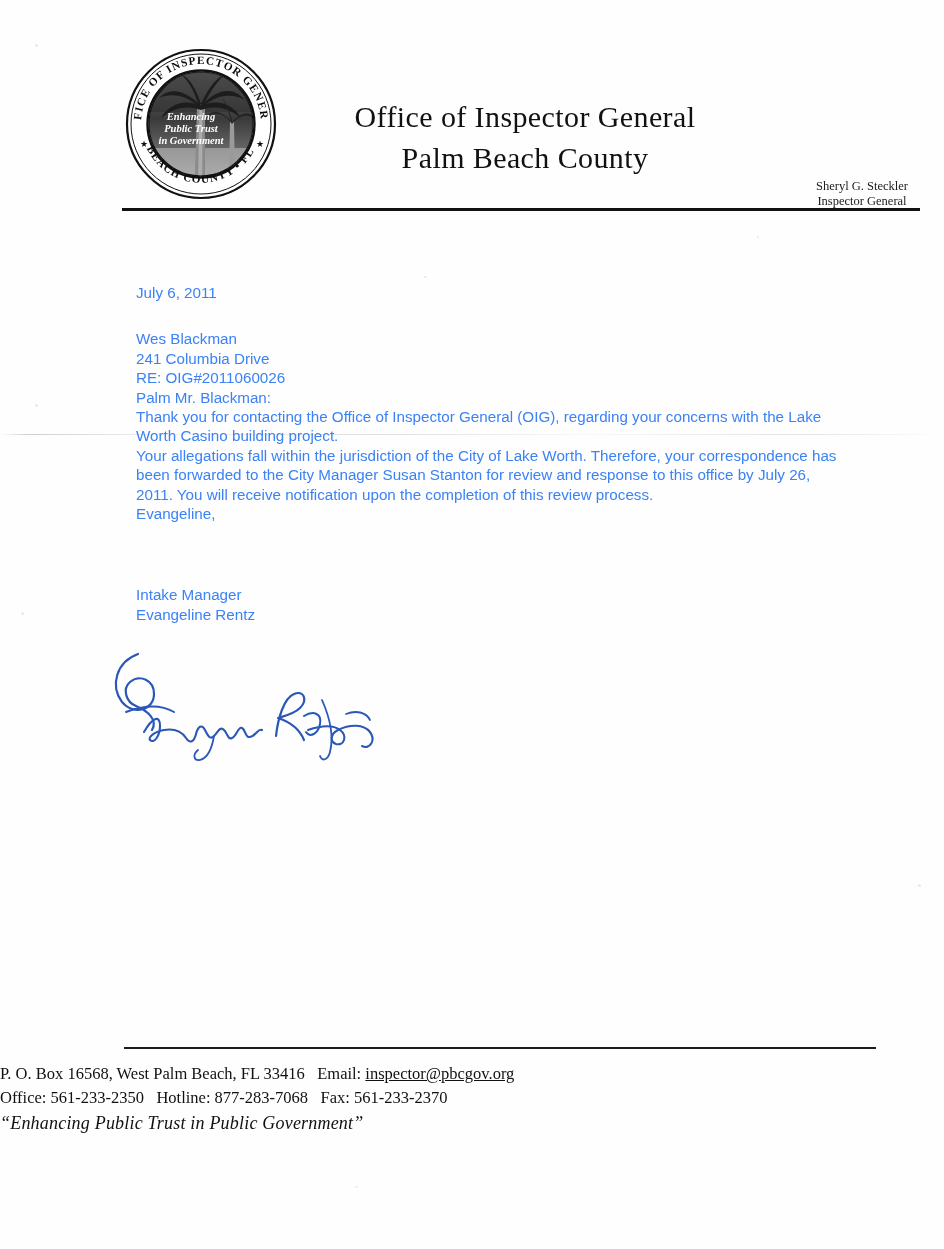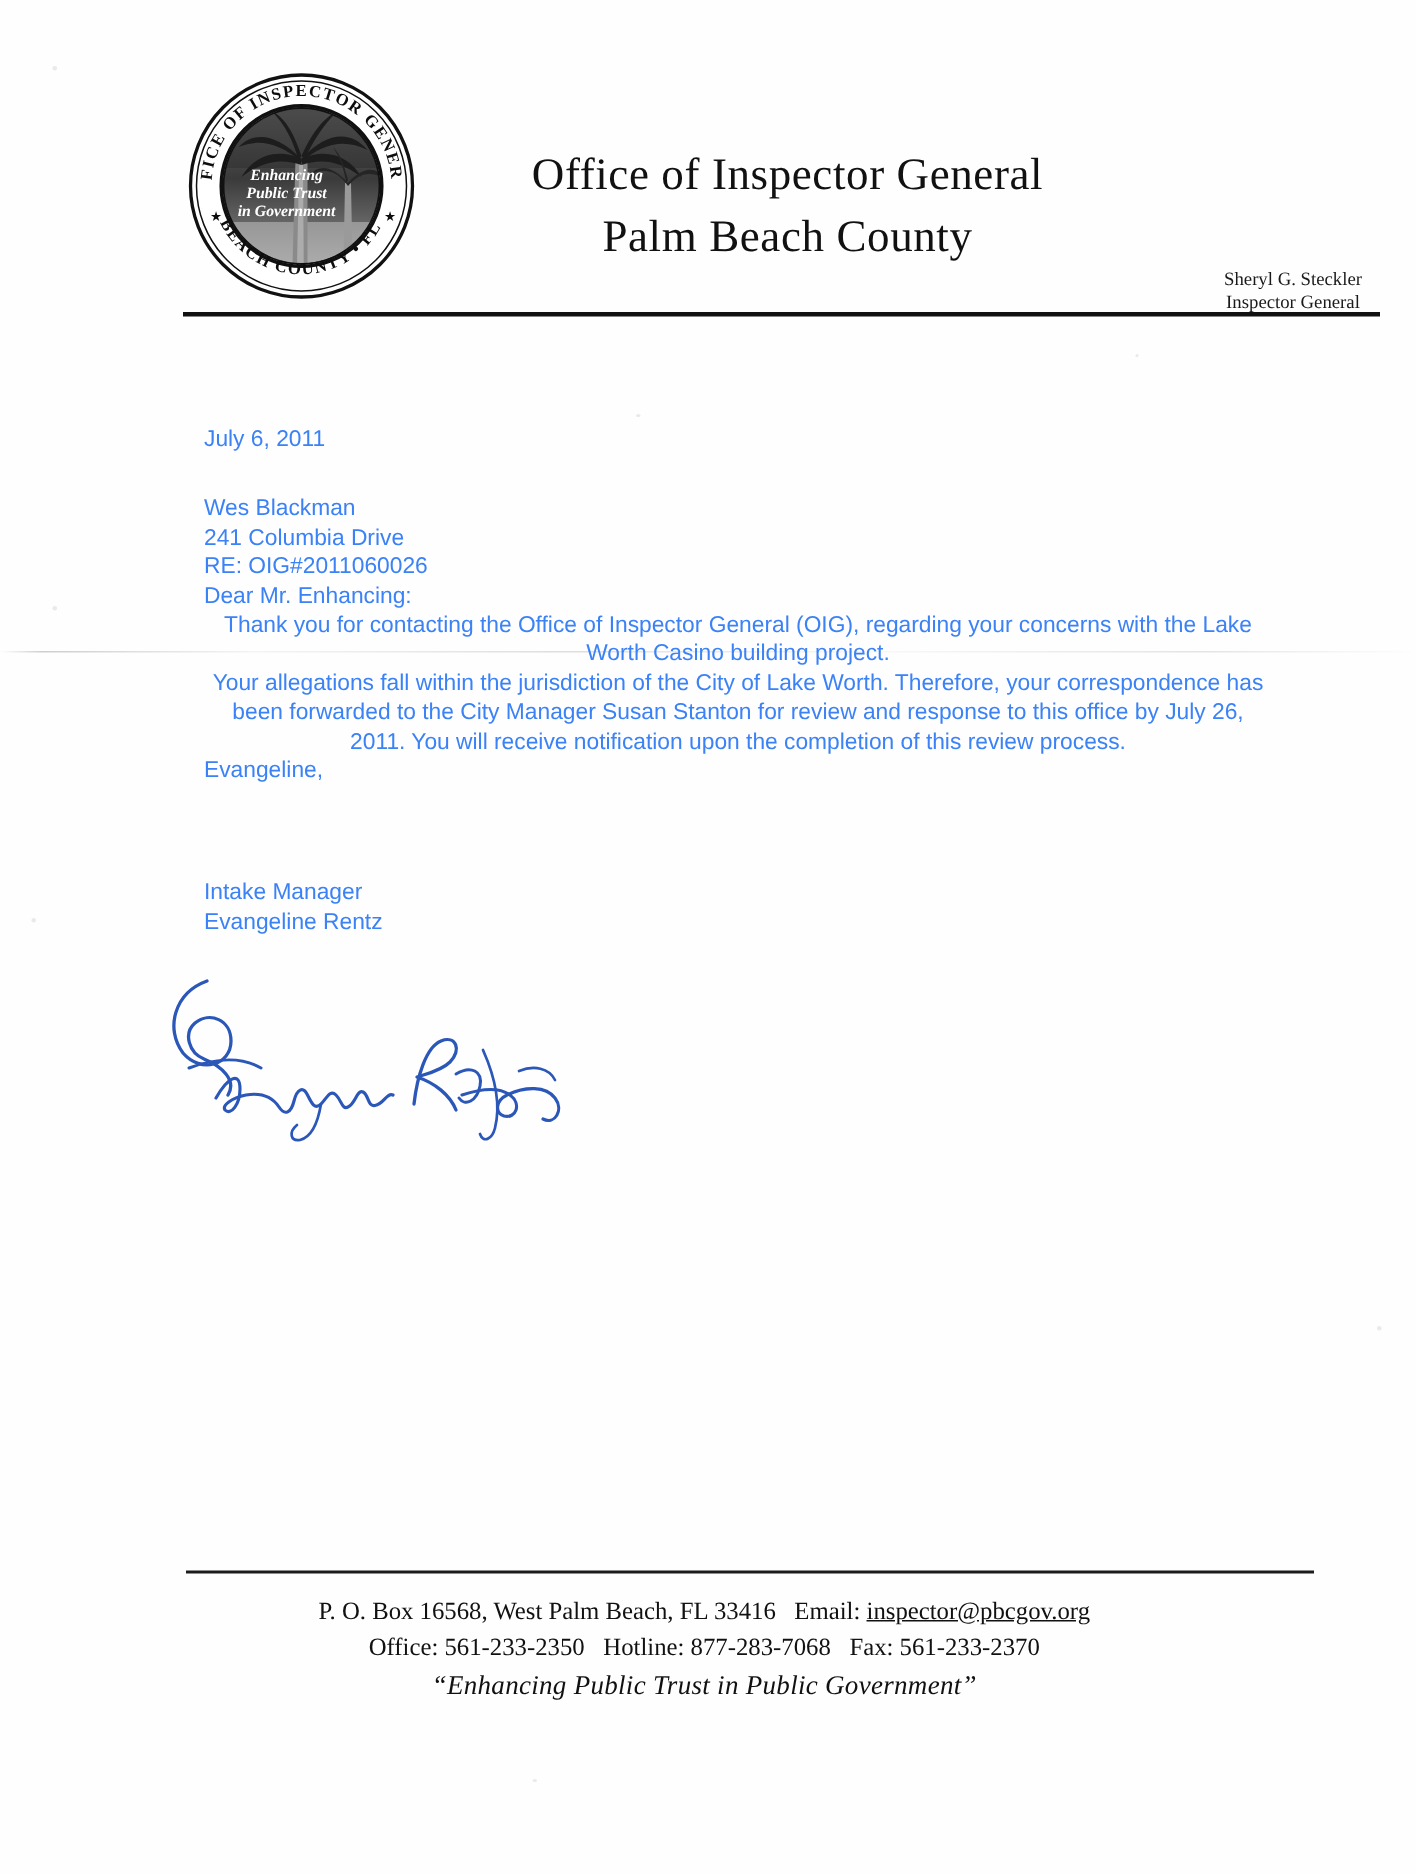--- a/index.html
+++ b/index.html
@@ -97,21 +97,21 @@
     font-size: 15.2px;
     line-height: 19.4px;
     color: #3b82f6;
   }
   .letter p { margin: 0; }
   .date { margin-bottom: 0; }
   .addr { margin-top: 27px; }
   .addr div { white-space: pre; }
   .re-line { margin-top: 44px; }
   .salutation { margin-top: 34px; }
-  .para { margin-top: 30px; text-align: center; }
+  .para { margin-top: 30px; text-align: left; }
   .closing { margin-top: 31px; }
 
   .sign-name {
     margin-top: 62px;
     line-height: 19.4px;
   }
 
   
   .signature {
     position: absolute;
@@ -129,21 +129,21 @@
     top: 1047px;
     width: 752px;
     height: 2px;
     background: #1c1c1c;
   }
   .footer {
     position: absolute;
     left: 0;
     top: 1062px;
     width: 939px;
-    text-align: center;
+    text-align: left;
     font-family: "Liberation Serif", serif;
     font-size: 16.5px;
     line-height: 24px;
     color: #111;
   }
   .footer .line { display: block; white-space: pre; }
   .footer .email {
     text-decoration: underline;
     color: #111;
   }
@@ -250,21 +250,21 @@
 
     <p class="date">July 6, 2011</p>
 
     <div class="addr">
       <div>Wes Blackman</div>
       <div>241 Columbia Drive</div>
     </div>
 
     <p class="re-line">RE:  OIG#2011060026</p>
 
-    <p class="salutation">Dear Mr. Enhancing:</p>
+    <p class="salutation">Palm Mr. Blackman:</p>
 
     <p class="para">Thank you for contacting the Office of Inspector General (OIG), regarding your concerns with the Lake Worth Casino building project.</p>
 
     <p class="para">Your allegations fall within the jurisdiction of the City of Lake Worth.  Therefore, your correspondence has been forwarded to the City Manager Susan Stanton for review and response to this office by July 26, 2011.  You will receive notification upon the completion of this review process.</p>
 
     <p class="closing">Evangeline,</p>
 
     <div class="sign-name">
       <div>Intake Manager</div>
       <div>Evangeline Rentz</div>

